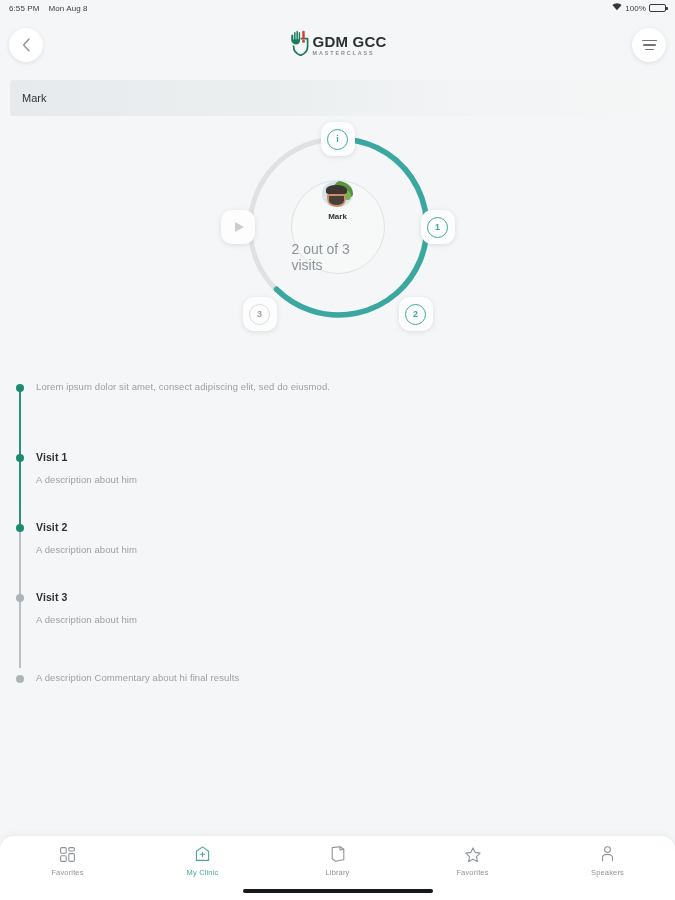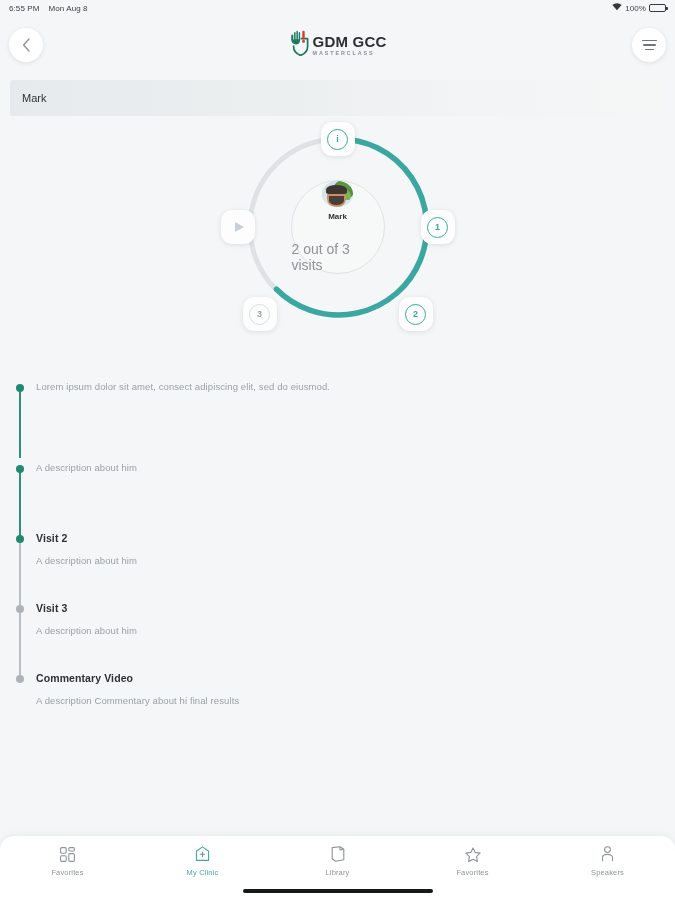--- a/index.html
+++ b/index.html
@@ -309,41 +309,41 @@
 
       <div class="tl-item">
         <span class="tl-line"></span>
         <span class="tl-dot"></span>
         <div class="tl-desc">Lorem ipsum dolor sit amet, consect adipiscing elit, sed do eiusmod.</div>
       </div>
 
       <div class="tl-item">
         <span class="tl-line"></span>
         <span class="tl-dot"></span>
+        <div class="tl-title">Visit 1</div>
         <div class="tl-desc">A description about him</div>
       </div>
 
       <div class="tl-item inactive">
         <span class="tl-line"></span>
         <span class="tl-dot" style="background:#1f8a73"></span>
         <div class="tl-title">Visit 2</div>
         <div class="tl-desc">A description about him</div>
       </div>
 
       <div class="tl-item inactive">
         <span class="tl-line"></span>
         <span class="tl-dot"></span>
         <div class="tl-title">Visit 3</div>
         <div class="tl-desc">A description about him</div>
       </div>
 
       <div class="tl-item inactive">
 
         <span class="tl-dot"></span>
-        <div class="tl-title">Commentary Video</div>
         <div class="tl-desc">A description Commentary  about hi final results</div>
       </div>
 
     </div>
   </div>
 
   <div class="tabbar">
 
     <div class="tab">
       <span class="tab-icon">

